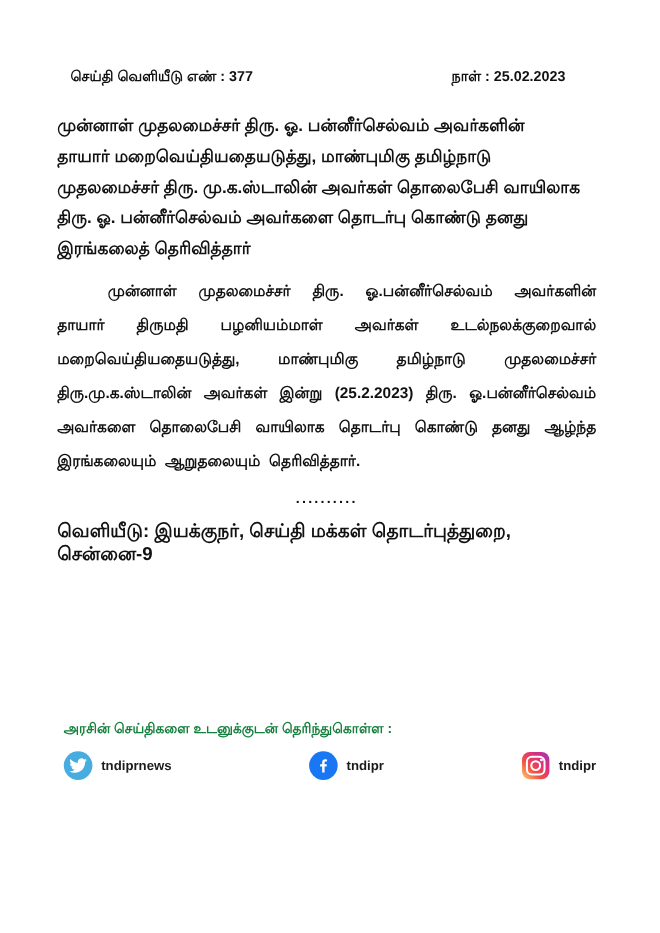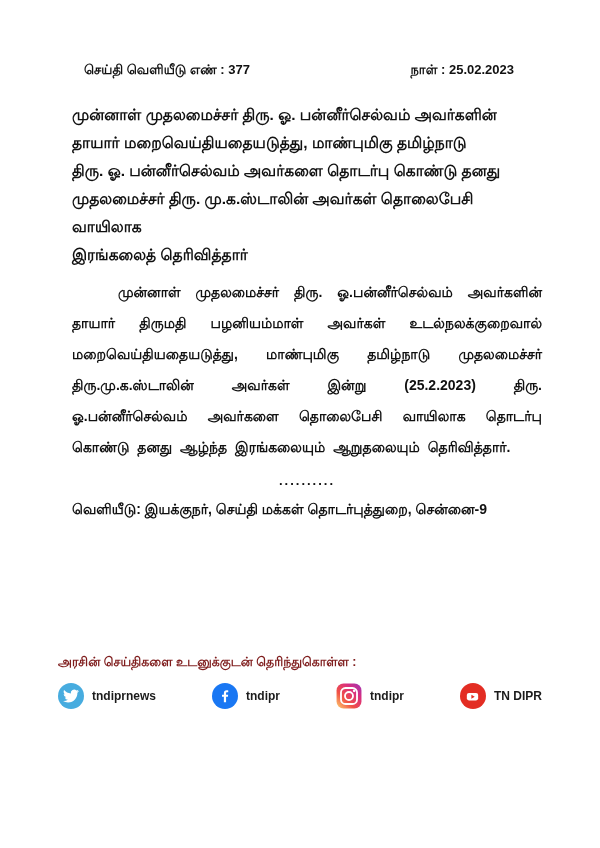--- a/index.html
+++ b/index.html
@@ -7,21 +7,21 @@
   body {
     width: 600px;
     height: 848px;
     font-family: "Liberation Sans", "DejaVu Sans", sans-serif;
     color: #111111;
     overflow: hidden;
   }
   .page {
     width: 600px;
     height: 848px;
-    padding: 62px 58px 0 72px;
+    padding: 62px 58px 0 52px;
     position: relative;
   }
   
   .hdr-row {
     display: flex;
     justify-content: space-between;
     align-items: baseline;
     padding: 0 28px 0 12px;
     font-size: 13px;
     font-weight: bold;
@@ -49,34 +49,34 @@
     text-align: center;
     font-size: 13px;
     font-weight: bold;
     letter-spacing: 2px;
     margin-top: 10px;
     line-height: 16px;
   }
   
   .issued {
     margin-top: 12px;
-    font-size: 14px;
+    font-size: 17px;
     font-weight: bold;
   }
   
   .footer {
     position: absolute;
     left: 58px;
     right: 58px;
     top: 655px;
   }
   .footer-tagline {
     font-size: 12.5px;
     font-weight: bold;
-    color: #7f1d1d;
+    color: #15803d;
     margin-bottom: 12px;
   }
   .social-row {
     display: flex;
     align-items: center;
     justify-content: space-between;
   }
   .social-item {
     display: flex;
     align-items: center;
@@ -107,22 +107,22 @@
 <div class="page">
 
   <div class="hdr-row">
     <span>செய்தி வெளியீடு எண் : 377</span>
     <span>நாள் : 25.02.2023</span>
   </div>
 
   <div class="title-block">
     <div>முன்னாள் முதலமைச்சர் திரு. ஓ. பன்னீர்செல்வம் அவர்களின்</div>
     <div>தாயார் மறைவெய்தியதையடுத்து, மாண்புமிகு தமிழ்நாடு</div>
+    <div>முதலமைச்சர் திரு. மு.க.ஸ்டாலின் அவர்கள் தொலைபேசி வாயிலாக</div>
     <div>திரு. ஓ. பன்னீர்செல்வம் அவர்களை தொடர்பு கொண்டு தனது</div>
-    <div>முதலமைச்சர் திரு. மு.க.ஸ்டாலின் அவர்கள் தொலைபேசி வாயிலாக</div>
     <div>இரங்கலைத் தெரிவித்தார்</div>
   </div>
 
   <div class="body-block">
     <p class="para">முன்னாள் முதலமைச்சர் திரு. ஓ.பன்னீர்செல்வம் அவர்களின் தாயார் திருமதி பழனியம்மாள் அவர்கள் உடல்நலக்குறைவால் மறைவெய்தியதையடுத்து, மாண்புமிகு தமிழ்நாடு முதலமைச்சர் திரு.மு.க.ஸ்டாலின் அவர்கள் இன்று (25.2.2023) திரு. ஓ.பன்னீர்செல்வம் அவர்களை தொலைபேசி வாயிலாக தொடர்பு கொண்டு தனது ஆழ்ந்த இரங்கலையும் ஆறுதலையும் தெரிவித்தார்.</p>
     <div class="dots">..........</div>
     <div class="issued">வெளியீடு: இயக்குநர், செய்தி மக்கள் தொடர்புத்துறை, சென்னை-9</div>
   </div>
 
   <div class="footer">
@@ -161,27 +161,18 @@
             </defs>
             <rect x="0.5" y="0.5" width="23" height="23" rx="6.5" fill="url(#igGrad)"></rect>
             <rect x="4.6" y="4.6" width="14.8" height="14.8" rx="4.2" fill="none" stroke="#ffffff" stroke-width="1.7"></rect>
             <circle cx="12" cy="12" r="3.7" fill="none" stroke="#ffffff" stroke-width="1.7"></circle>
             <circle cx="16.8" cy="7.2" r="1.25" fill="#ffffff"></circle>
           </svg>
         </span>
         <span class="social-label">tndipr</span>
       </div>
 
-      <div class="social-item">
-        <span class="icon-badge" style="background:#E32D23">
-          <svg width="17" height="17" viewBox="0 0 24 24">
-            <rect x="4" y="7" width="16" height="10.6" rx="3" fill="#ffffff"></rect>
-            <path d="M10.4 9.6l4.8 2.7-4.8 2.7z" fill="#E32D23"></path>
-          </svg>
-        </span>
-        <span class="social-label">TN DIPR</span>
-      </div>
 
 
     </div>
   </div>
 
 </div>
 
 </body></html>

